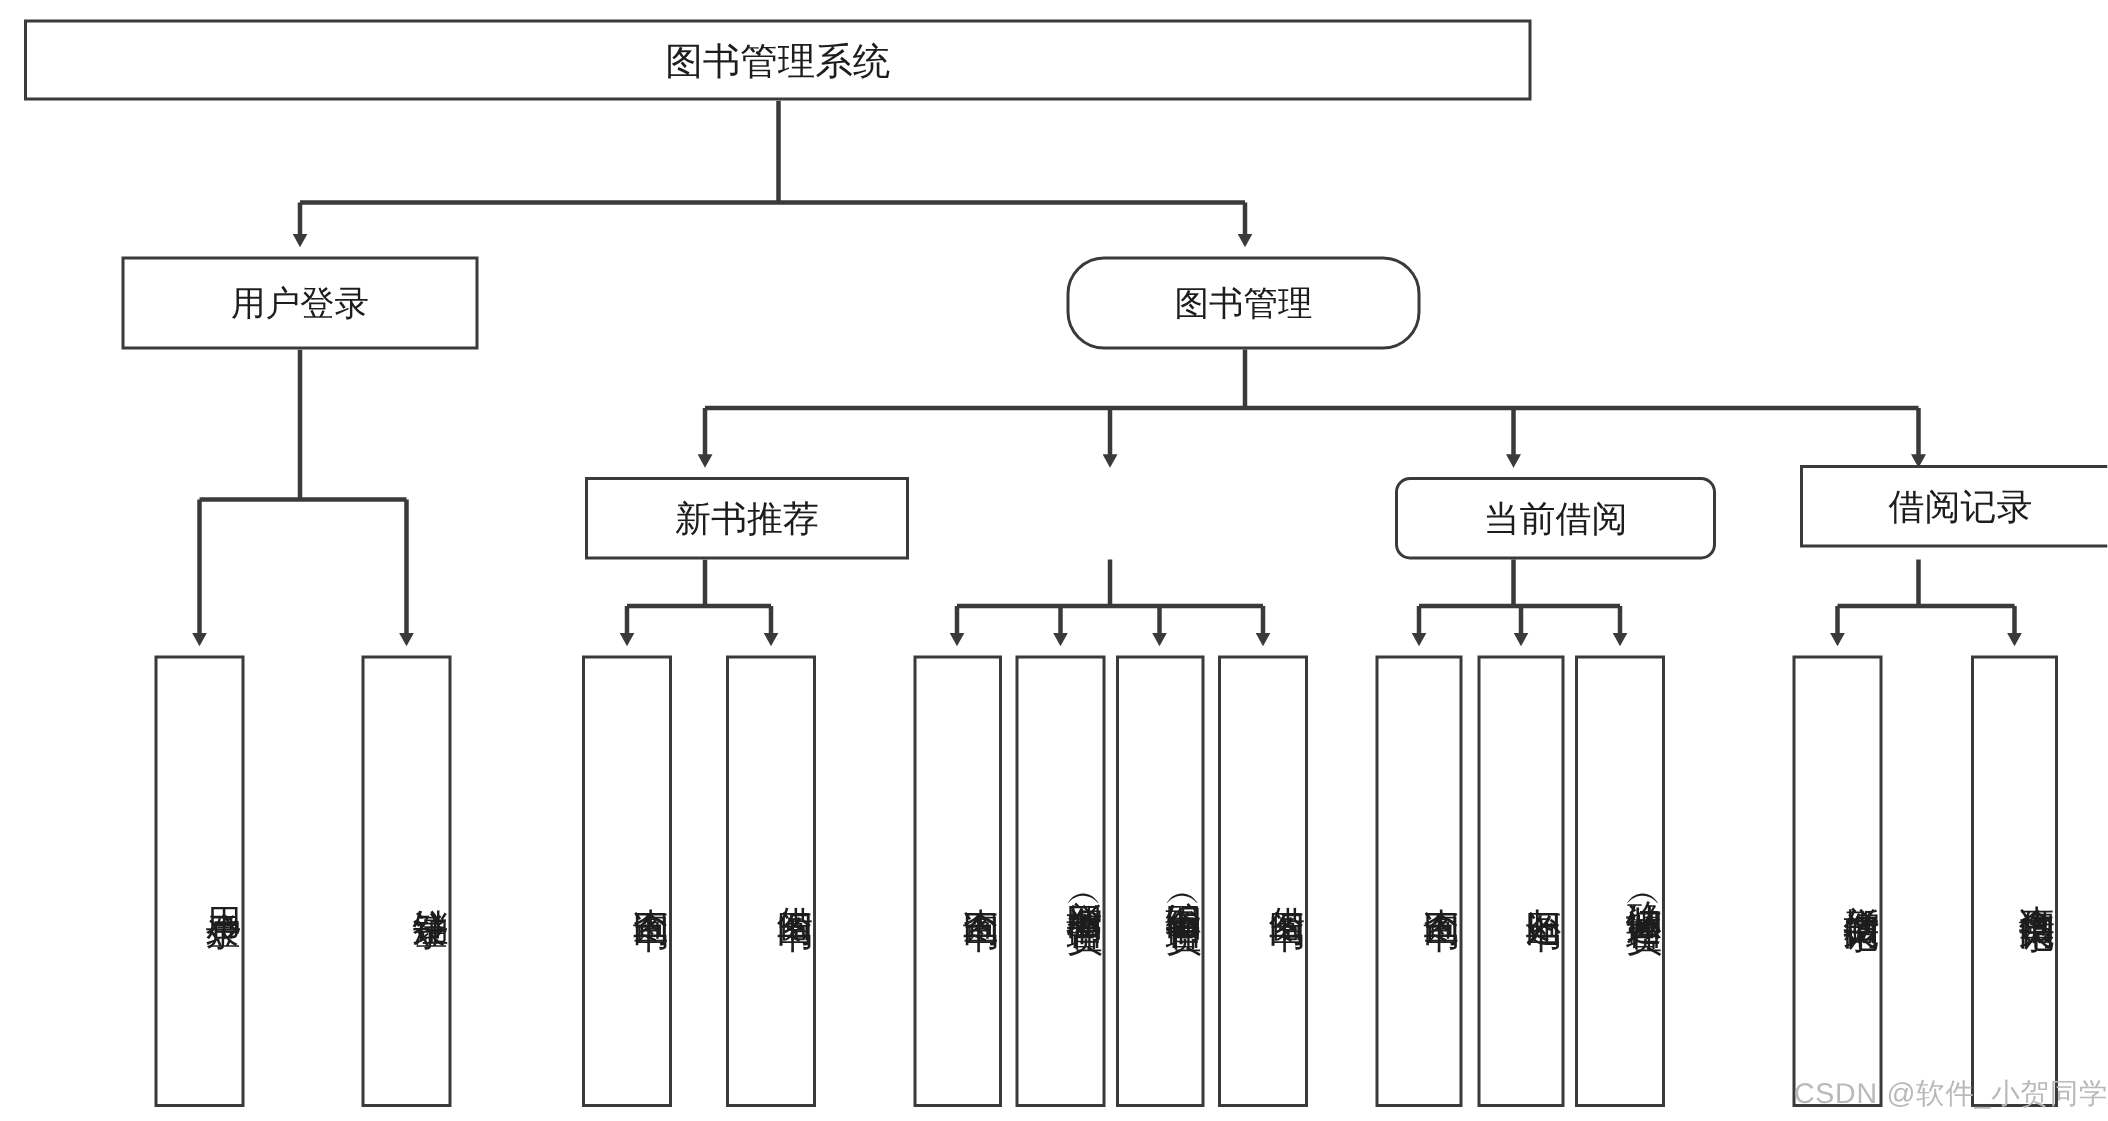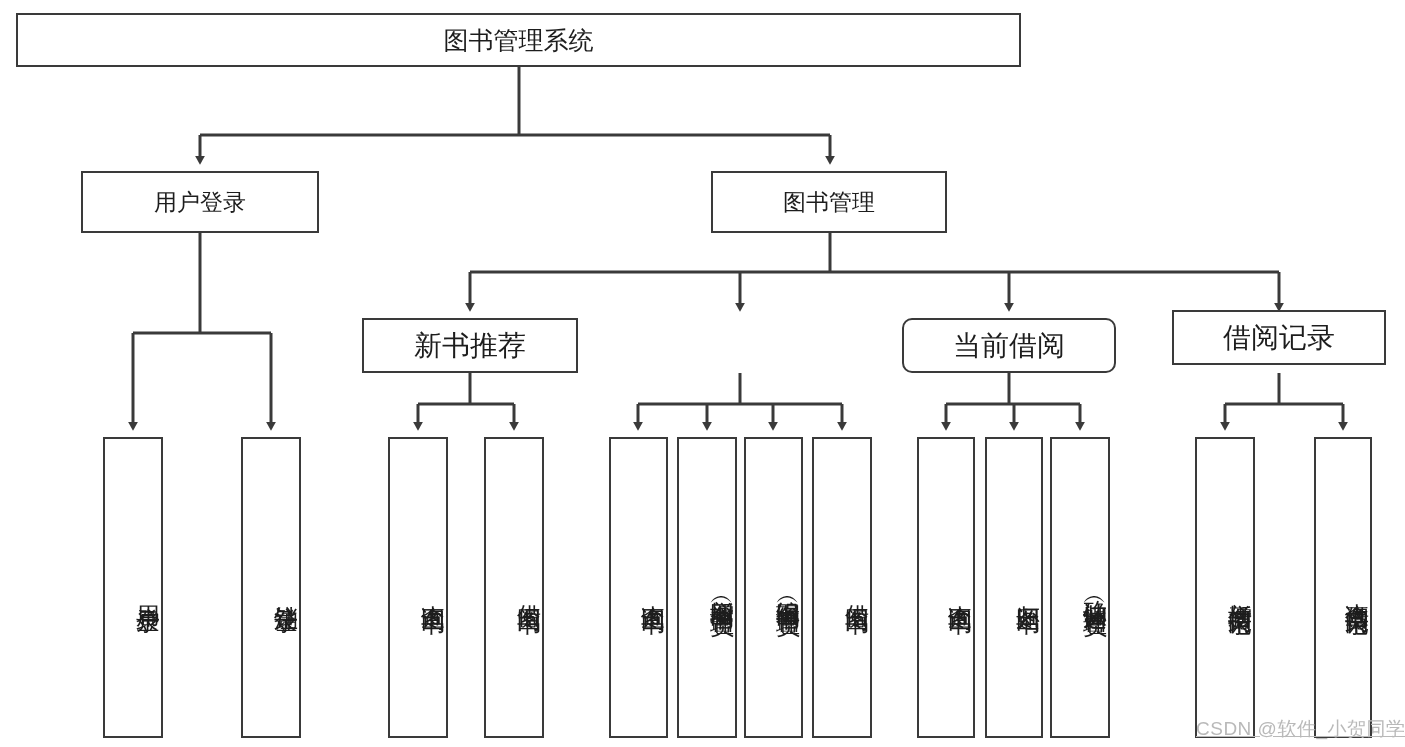--- a/index.html
+++ b/index.html
@@ -36,21 +36,22 @@
     color: #1d1d1d;
     text-align: center;
   }
   .node.root {
     font-size: 25px;
   }
   .node.level2 {
     font-size: 23px;
   }
   .node.level3 {
-    font-size: 28px;
+    font-size: 24px;
+    margin-left: 28px;
   }
   .node.leaf {
     font-size: 24px;
     writing-mode: vertical-rl;
     text-orientation: upright;
     align-items: flex-start;
     justify-content: center;
     padding-top: 4px;
     letter-spacing: 2px;
     line-height: 1.05;
@@ -119,21 +120,21 @@
       <path d="M1279,373 L1279,404"></path>
       <path d="M1225,404 L1343,404"></path>
       <path d="M1225,404 L1225,426" marker-end="url(#arrow)"></path>
       <path d="M1343,404 L1343,426" marker-end="url(#arrow)"></path>
     </g>
   </svg>
 
   <div class="node root" id="node-root" style="left: 16px; top: 13px; width: 1005px; height: 54px;">图书管理系统</div>
 
   <div class="node level2" id="node-l2-0" style="left: 81px; top: 171px; width: 238px; height: 62px;">用户登录</div>
-  <div class="node level2" id="node-l2-1" style="left: 711px; top: 171px; width: 236px; height: 62px;">图书管理</div>
+  <div class="node level2" id="node-l2-1" style="left: 711px; top: 171px; width: 236px; height: 62px; border-radius: 25px;">图书管理</div>
 
   <div class="node level3" id="node-l3-0" style="left: 362px; top: 318px; width: 216px; height: 55px;">新书推荐</div>
   <div class="node level3" id="node-l3-2" style="left: 902px; top: 318px; width: 214px; height: 55px; border-radius: 10px;">当前借阅</div>
   <div class="node level3" id="node-l3-3" style="left: 1172px; top: 310px; width: 214px; height: 55px;">借阅记录</div>
 
   <div class="node leaf" id="leaf-0" style="left: 103px; top: 437px; width: 60px; height: 301px;">
     <span>用户登录</span>
     </div>
   <div class="node leaf" id="leaf-1" style="left: 241px; top: 437px; width: 60px; height: 301px;">
     <span>注销登录</span>
@@ -165,15 +166,15 @@
   <div class="node leaf" id="leaf-10" style="left: 1050px; top: 437px; width: 60px; height: 301px;">
     <span>确认归还（管理员）</span>
     </div>
   <div class="node leaf" id="leaf-11" style="left: 1195px; top: 437px; width: 60px; height: 301px;">
     <span>新增借阅记录</span>
     </div>
   <div class="node leaf" id="leaf-12" style="left: 1314px; top: 437px; width: 58px; height: 301px;">
     <span>查询借阅记录</span>
     </div>
 
-  <div class="watermark" id="watermark" style="left: 1196px; top: 716px; text-decoration: underline;">CSDN @软件_小贺同学</div>
+  <div class="watermark" id="watermark" style="left: 1196px; top: 716px;">CSDN @软件_小贺同学</div>
 
 </div>
 
 </body></html>

